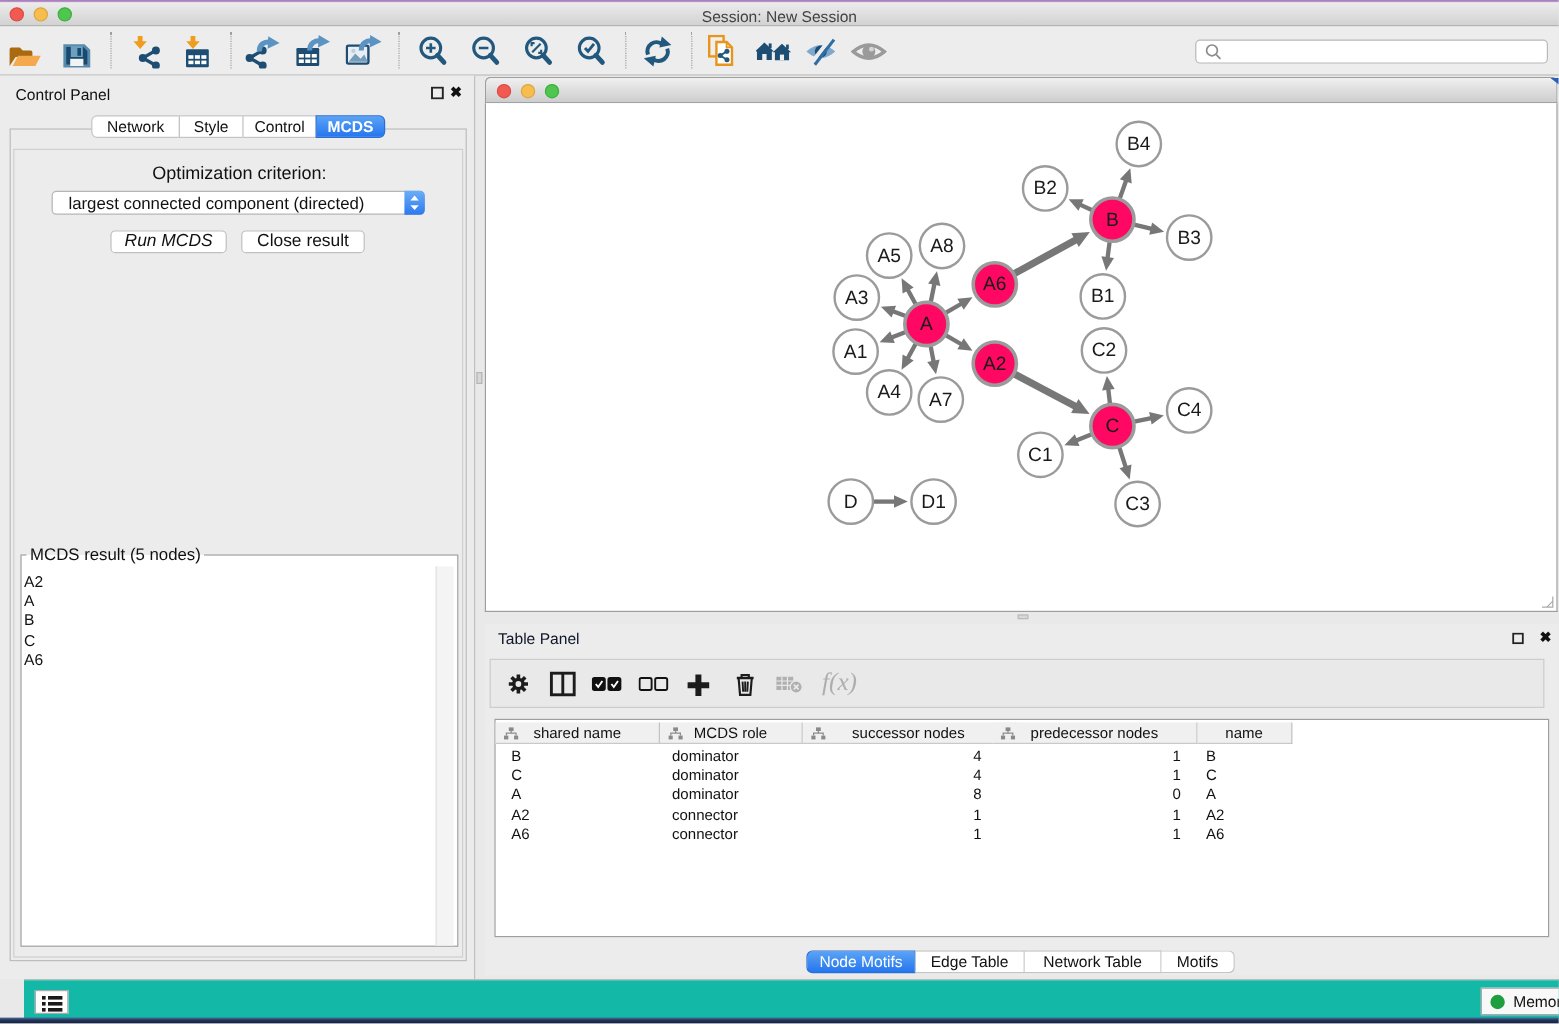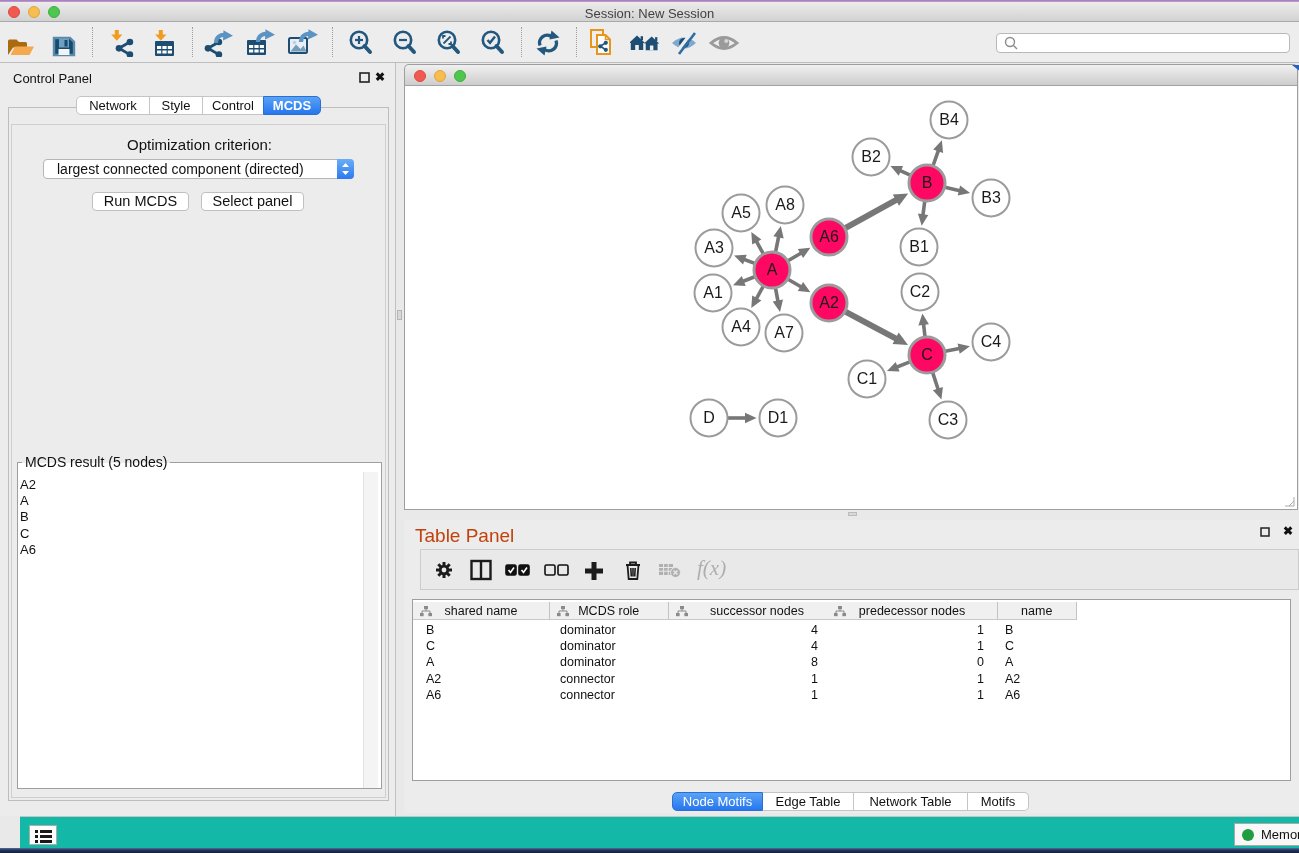--- a/index.html
+++ b/index.html
@@ -31,21 +31,21 @@
 .tab { position:absolute; top:33px; height:19px; background:#fff; border:1px solid #c4c4c4; font-size:13px; color:#111; text-align:center; line-height:18px; }
 #tab-net { left:76px; width:74px; border-radius:5px 0 0 5px; }
 #tab-sty { left:149px; width:54px; }
 #tab-sel { left:202px; width:62px; }
 #tab-mcds { left:263px; width:58px; border-radius:0 5px 5px 0; border:1px solid #2a6fd6;
   background:linear-gradient(#59a3f6,#2676ee); color:#fff;font-weight:bold; }
 #opt-label { left:0; top:73px; width:399px; text-align:center; font-size:15px; color:#111; }
 #dropdown { left:43px; top:96px; width:311px; height:20px; background:#fff; border:1px solid #b5b5b5; border-radius:4px; font-size:14px; color:#111; line-height:19px; padding-left:13px; }
 #dd-step { left:337px; top:96px; width:17px; height:20px; border-radius:0 4px 4px 0; background:linear-gradient(#6aaef8,#2d79ef); }
 .btn { position:absolute; height:19px; background:#fff; border:1px solid #c0c0c0; border-radius:4px; font-size:14.5px; color:#111; text-align:center; line-height:17px; }
-#btn-run { left:92px; top:129px; width:97px; }
+#btn-run { left:92px; top:129px; width:97px;font-style:italic; }
 #btn-close { left:201px; top:129px; width:103px; }
 
 #fs { left:17px; top:399px; width:365px; height:327px; border:1px solid #9e9e9e; background:#fff; }
 #fs-legend { left:22px; top:391px; font-size:14px; color:#111; background:linear-gradient(#ececec 55%,#ffffff 55%); padding:0 3px; }
 
 #fs-list { left:20px; top:414px; font-size:13px; color:#111; line-height:16.2px; }
 #fs-scroll { left:363px; top:409px; width:15px; height:316px; background:#f4f4f4; border-left:1px solid #e2e2e2; }
 
 #statusbar { left:0; top:816px; width:1299px; height:33px; background:#14b8a6; border-top:1px solid #c4c4c4;margin-left:20px; }
 #list-btn { left:9px; top:8px; width:28px; height:20px; background:#fdfdfd; border:1px solid #ababab; }
@@ -55,22 +55,22 @@
 
 #nw { left:404px; top:64px; width:894px; height:446px; }
 #nw-tb { left:0; top:0; width:894px; height:22px; background:linear-gradient(#f0f0f0,#cdcdcd); border:1px solid #9e9e9e; border-bottom:1px solid #a2a2a2; border-radius:5px 5px 0 0; }
 #nw .t-red { left:9px; background:#f25a51; border:0.5px solid #d94c43; top:5px;}
 #nw .t-yel { left:29px; background:#f6be4f; border:0.5px solid #dfa53c; top:5px;}
 #nw .t-grn { left:49px; background:#4fc64f; border:0.5px solid #3daf3d; top:5px;}
 #nw-title { left:0; top:4px; width:894px; text-align:center; font-size:13px; color:#222; }
 #nw-canvas { left:0; top:22px; width:894px; height:424px; background:#fff; border:1px solid #9e9e9e; border-top:none; }
 
 #tp { left:404px; top:520px; width:895px; height:293px; background:#ececec; }
-#tp-title { left:11px; top:5px; font-size:19px; color:#c2410c; }
-#tp-toolbar { left:16px; top:29px; width:879px; height:41px; background:#e9e9e9; border:1px solid #cccccc;padding-left:22px; }
+#tp-title { left:11px; top:5px; font-size:13px; color:#0f172a; }
+#tp-toolbar { left:4px; top:29px; width:879px; height:41px; background:#e9e9e9; border:1px solid #cccccc;padding-left:22px; }
 #tp-table { left:8px; top:79px; width:879px; height:182px; background:#fff; border:1px solid #9e9e9e; }
 .th { position:absolute; top:2px; height:18px; background:#f0f0f0; border-right:1px solid #c3c3c3; border-bottom:1px solid #c9c9c9; font-size:12.5px; color:#111; text-align:center; line-height:18px; }
 .td { position:absolute; font-size:12.5px; color:#111; height:16.2px; line-height:16.2px; }
 .btab { position:absolute; top:272px; height:19px; background:#fff; border:1px solid #c4c4c4; font-size:13px; color:#111; text-align:center; line-height:18px; }
 </style>
 </head>
 <body>
 <div class="abs" id="desktop-top"></div>
 <div class="abs" id="titlebar">
   <div class="abs tl t-red"></div>
@@ -242,21 +242,21 @@
   <div class="abs tab" id="tab-sty">Style</div>
   <div class="abs tab" id="tab-sel">Control</div>
   <div class="abs tab" id="tab-mcds">MCDS</div>
   <div class="abs" id="opt-label">Optimization criterion:</div>
   <div class="abs" id="dropdown">largest connected component (directed)</div>
   <div class="abs" id="dd-step"><svg width="17" height="20">
         <path d="M8.5 4 L12 8 L5 8 Z" fill="#fff"></path>
         <path d="M8.5 16 L12 12 L5 12 Z" fill="#fff"></path>
       </svg></div>
   <div class="abs btn" id="btn-run">Run MCDS</div>
-  <div class="abs btn" id="btn-close">Select panel</div>
+  <div class="abs btn" id="btn-close">Close result</div>
   <div class="abs" id="fs"></div>
   <div class="abs" id="fs-scroll"></div>
   <div class="abs" id="fs-legend">MCDS result (5 nodes)</div>
   <div class="abs" id="fs-list">A2<br>A<br>B<br>C<br>A6</div>
 </div>
 <div class="abs" id="nw">
   <div class="abs" id="nw-tb">
     <div class="abs tl t-red"></div>
       <div class="abs tl t-yel"></div>
       <div class="abs tl t-grn"></div>

